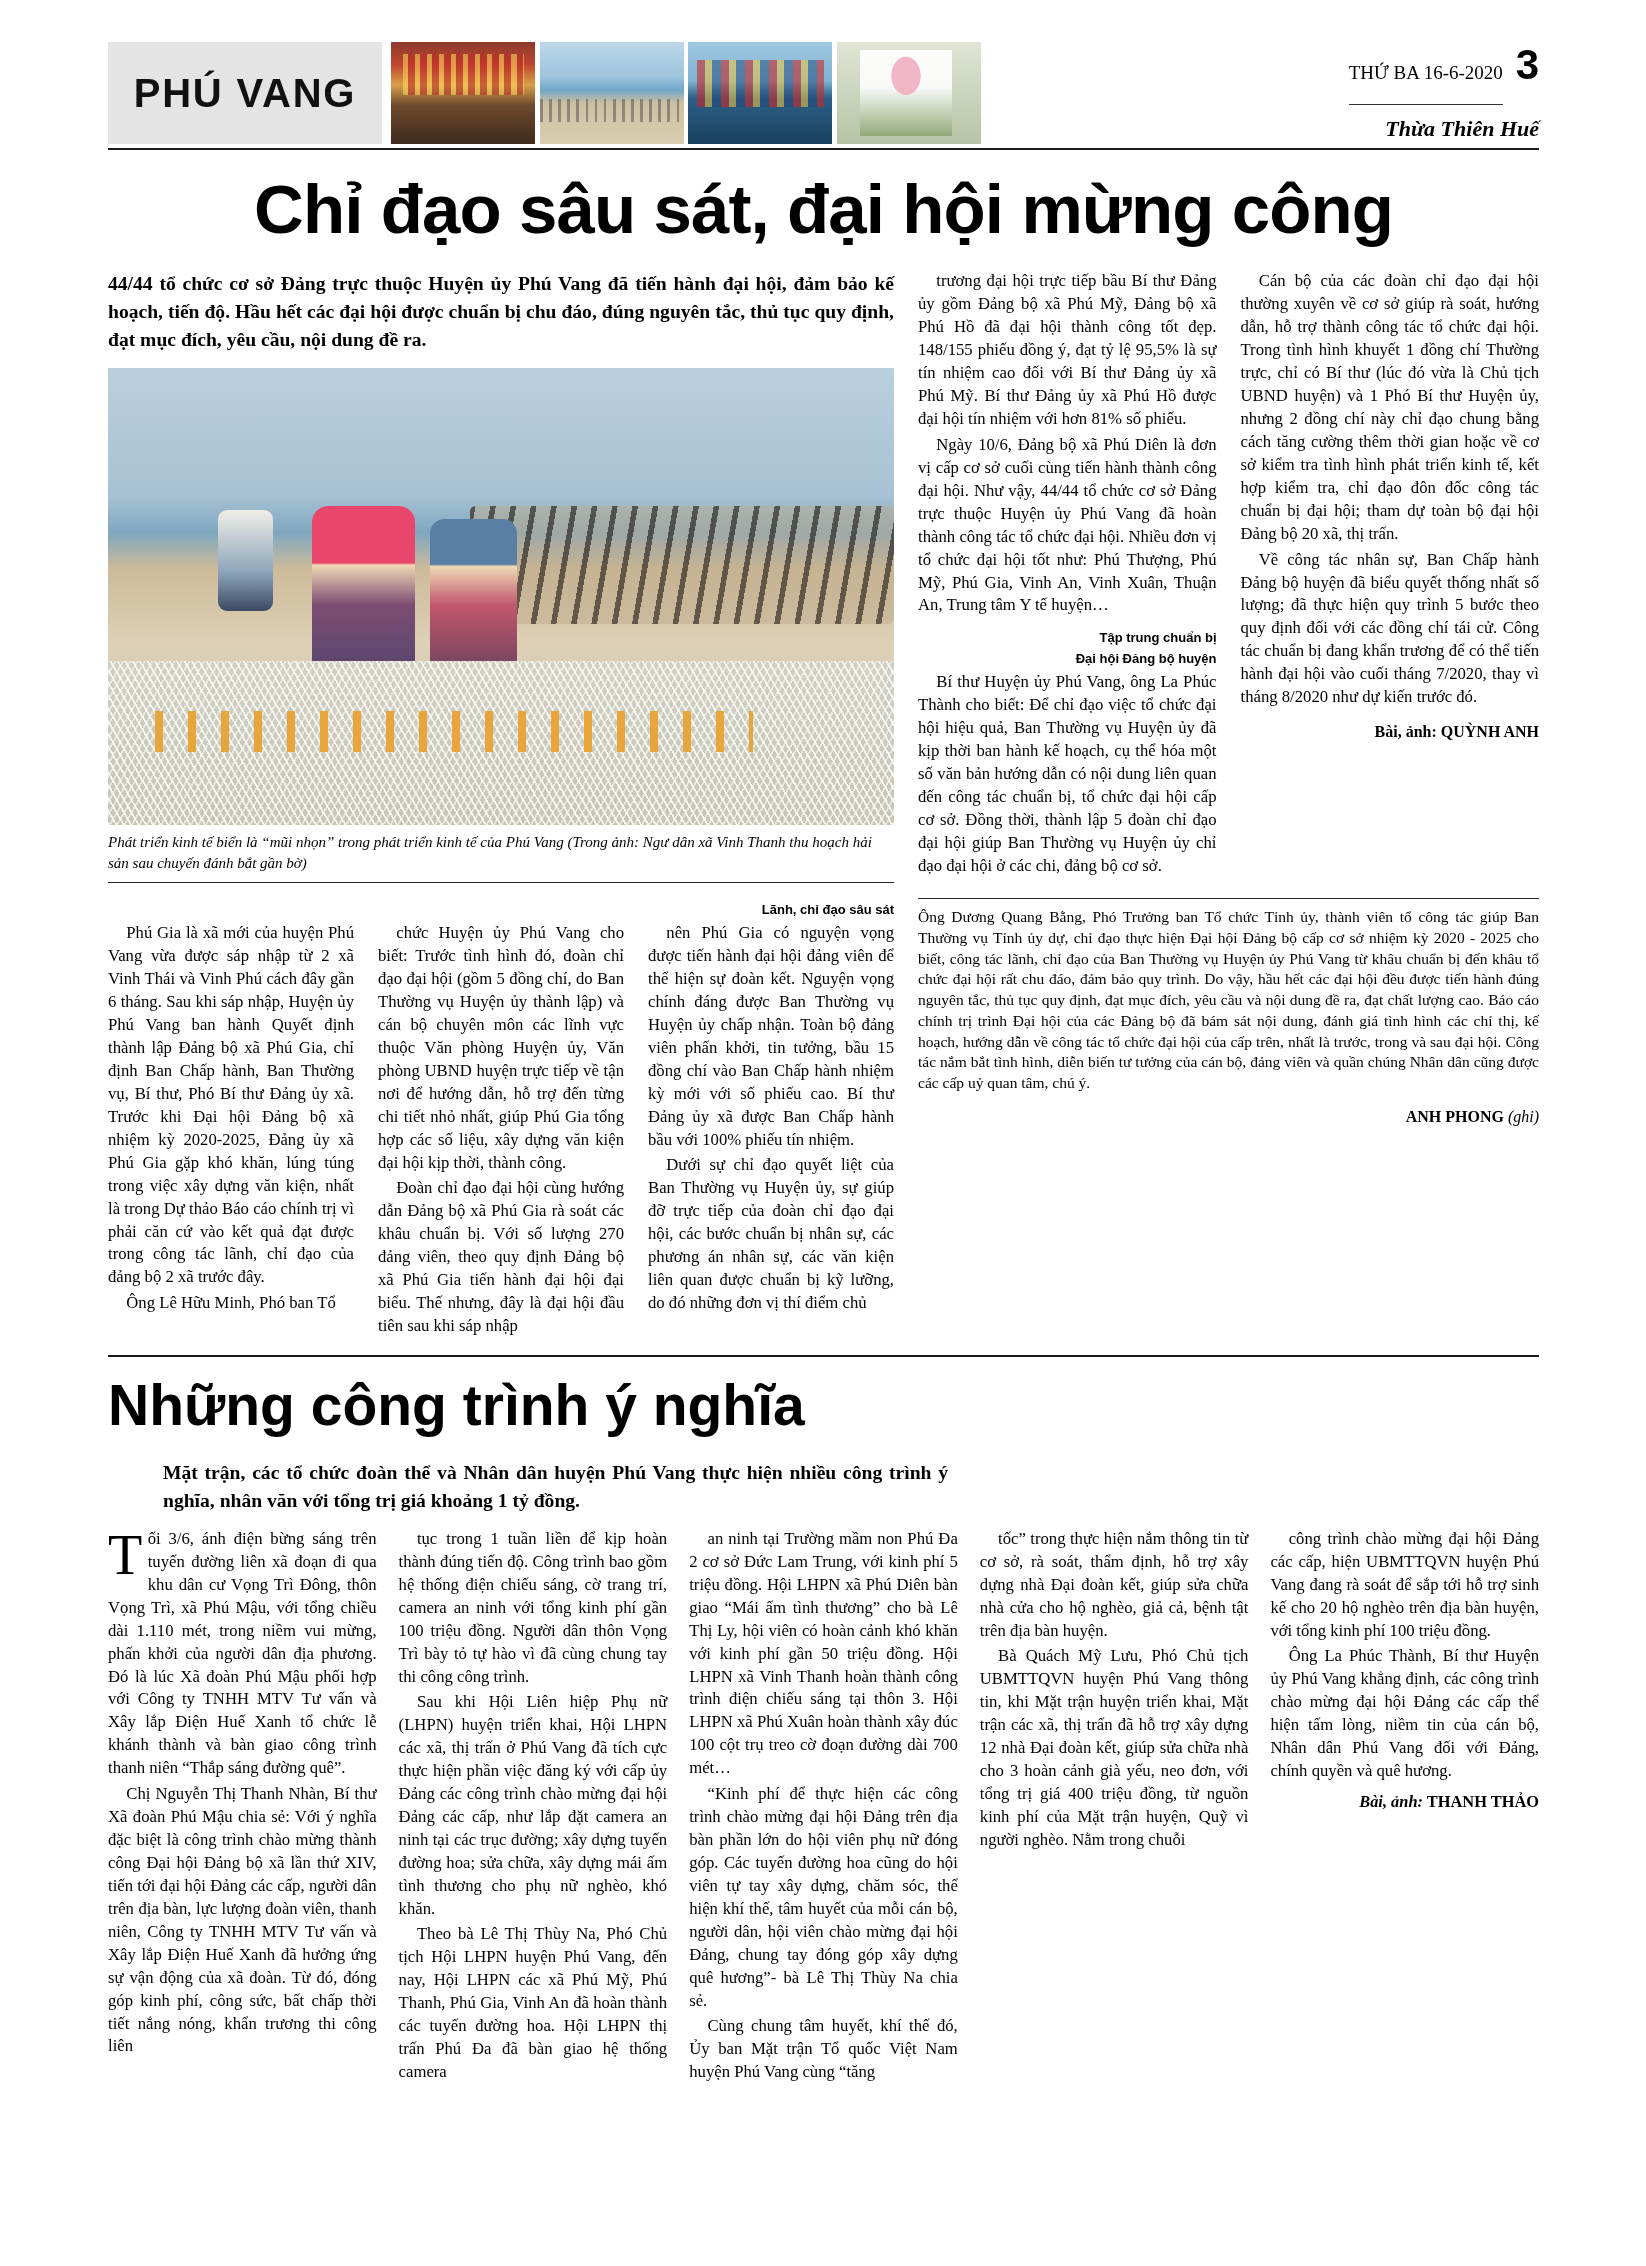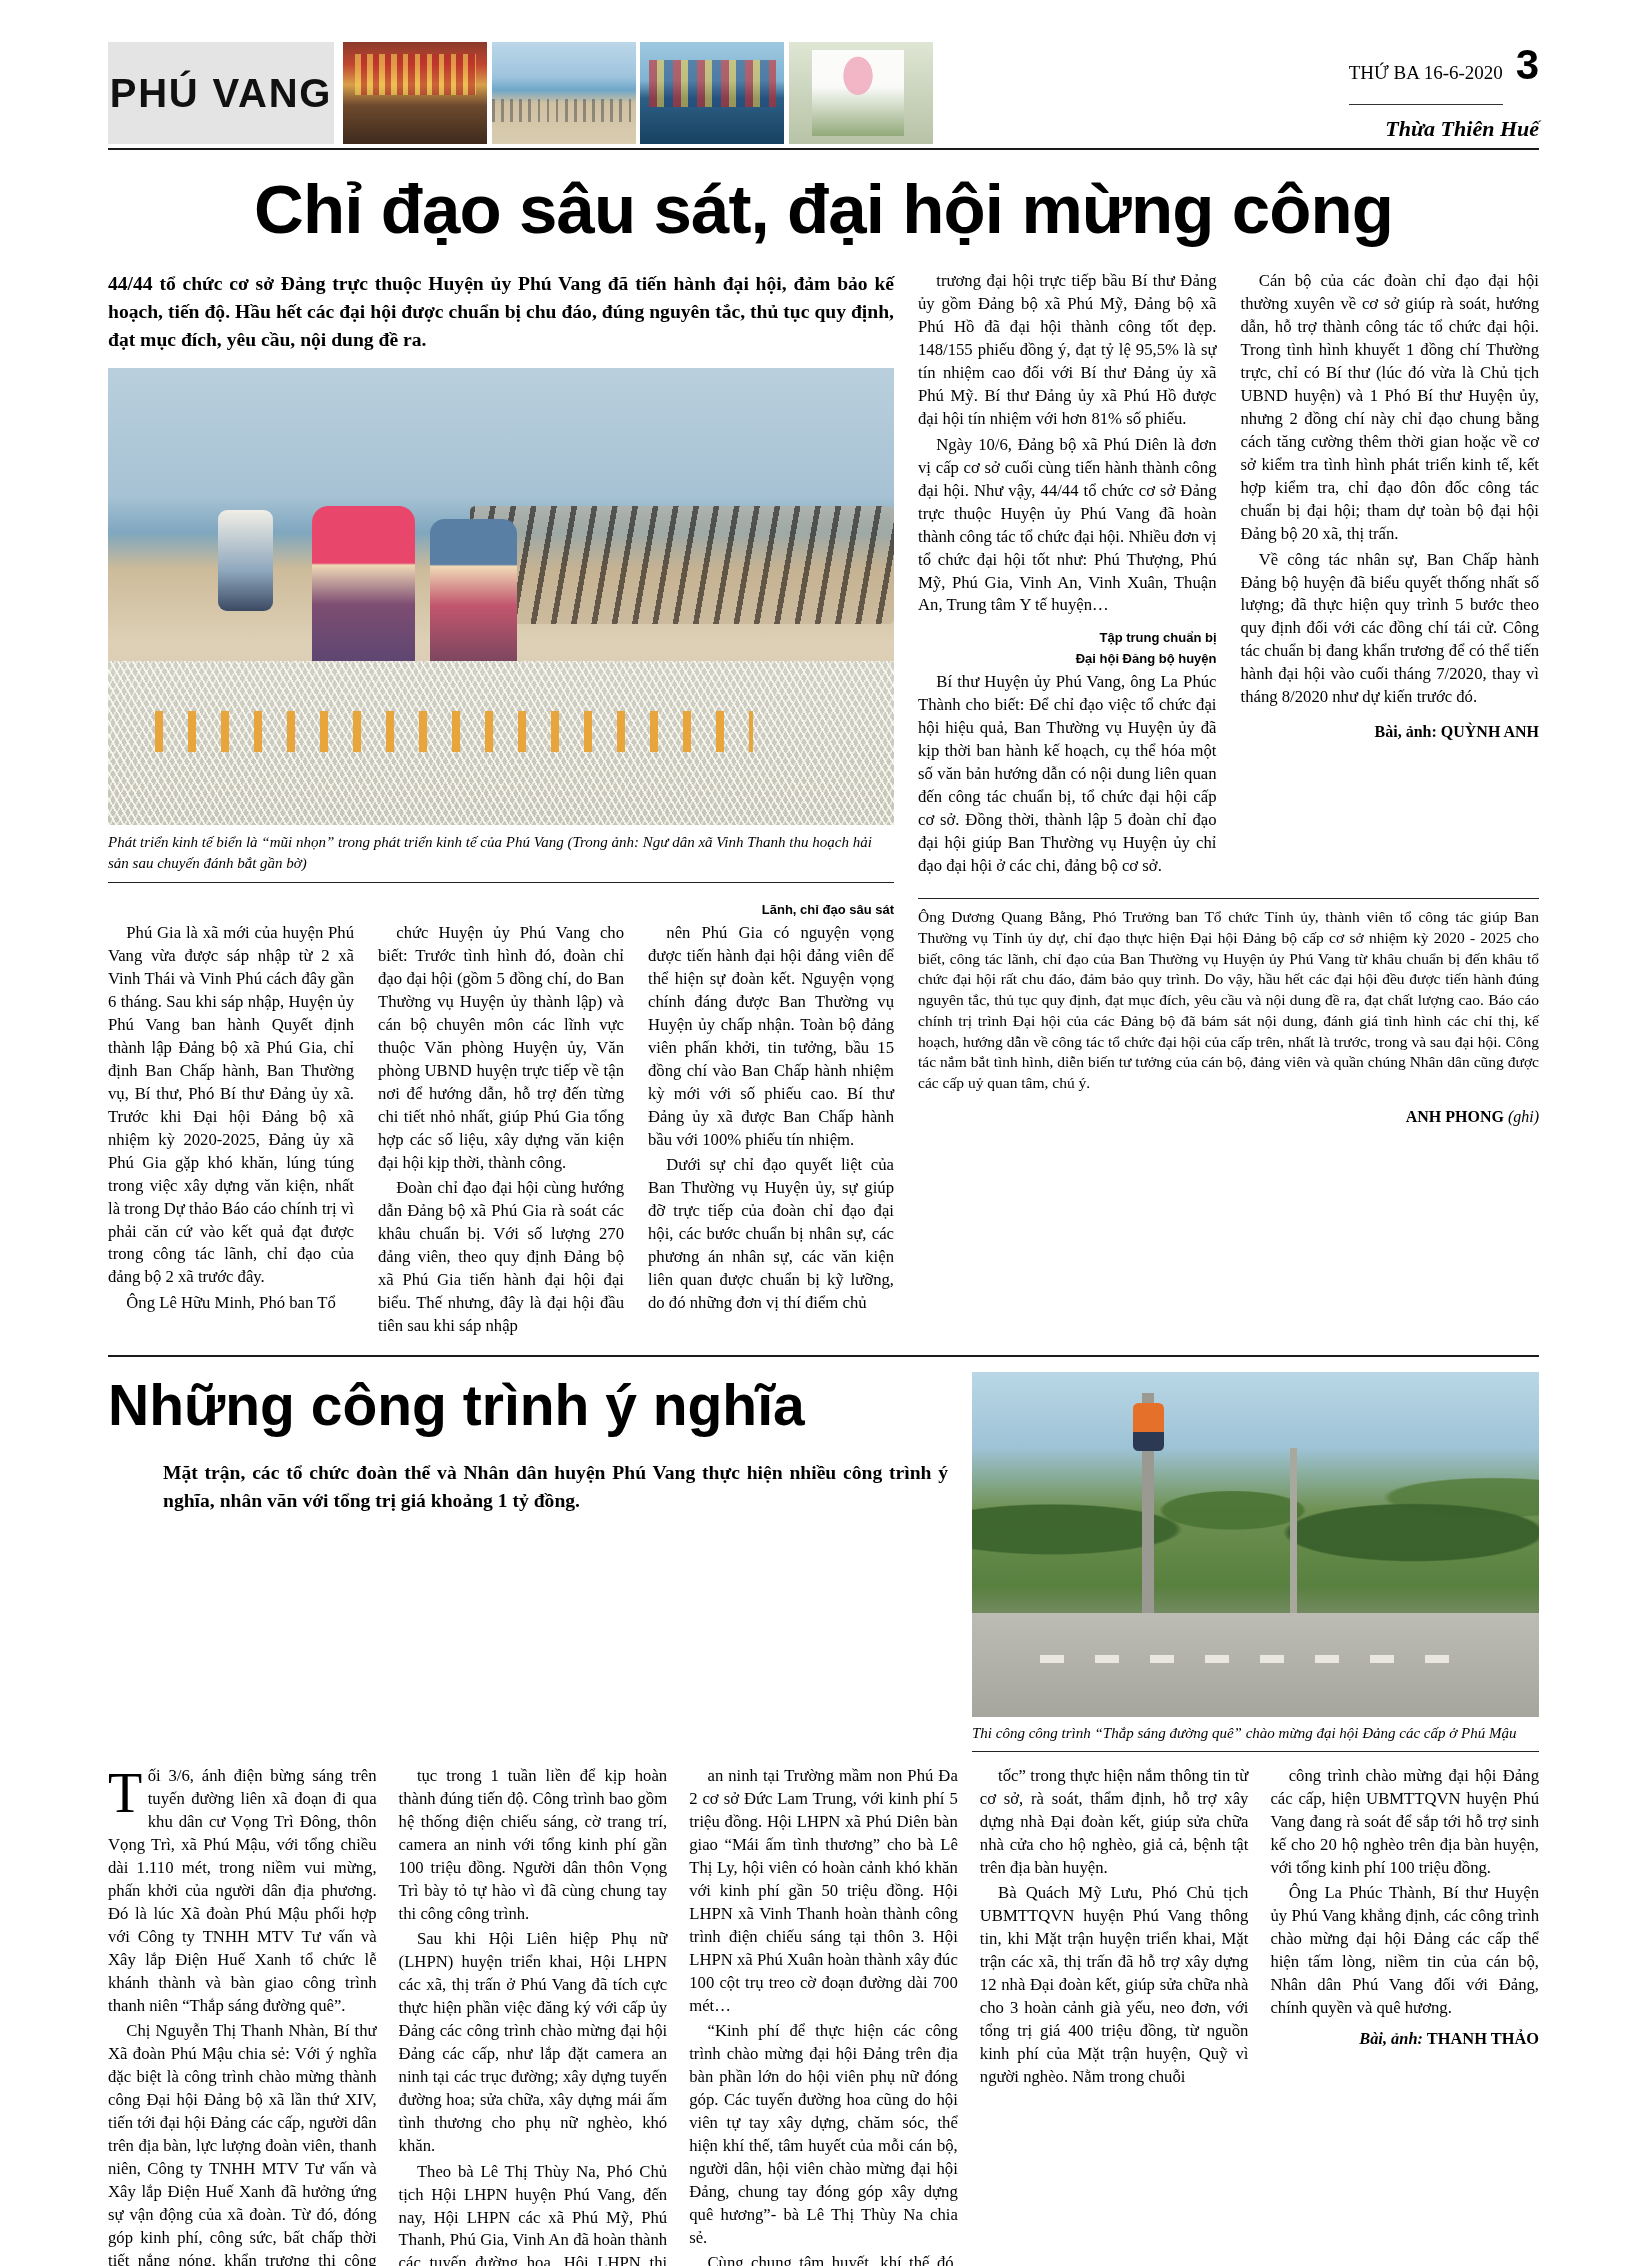--- a/index.html
+++ b/index.html
@@ -20,21 +20,21 @@
 
   
   .masthead {
     display: flex;
     align-items: stretch;
     height: 108px;
     border-bottom: 2.7px solid #1a1a1a;
     padding-bottom: 3.7px;
   }
   .masthead-name {
-    width: 226px;
+    width: 274px;
     background: #e4e4e4;
     display: flex;
     align-items: center;
     justify-content: center;
     font-family: "Liberation Sans", sans-serif;
     font-weight: bold;
     font-size: 40px;
     letter-spacing: 1.8px;
     color: #111;
   }
@@ -342,30 +342,20 @@
       </div>
     </div>
   </div>
 
   <div class="art2-wrap">
     <div class="art2-top">
       <div>
         <h2 class="headline-2">Những công trình ý nghĩa</h2>
         <div class="lede2">Mặt trận, các tổ chức đoàn thể và Nhân dân huyện Phú Vang thực hiện nhiều công trình ý nghĩa, nhân văn với tổng trị giá khoảng 1 tỷ đồng.</div>
       </div>
-      <div>
-        <div class="photo2">
-          <div class="trees"></div>
-          <div class="pole"></div>
-          <div class="pole2"></div>
-          <div class="worker"></div>
-          <div class="road"></div>
-        </div>
-        <div class="photo2-caption">Thi công công trình “Thắp sáng đường quê” chào mừng đại hội Đảng các cấp ở Phú Mậu</div>
-      </div>
     </div>
 
     <div class="art2-cols">
       <div>
         <p class="body noind"><span class="dropcap">T</span><span>ối 3/6, ánh điện bừng sáng trên tuyến đường liên xã đoạn đi qua khu dân cư Vọng Trì Đông, thôn Vọng Trì, xã Phú Mậu, với tổng chiều dài 1.110 mét, trong niềm vui mừng, phấn khởi của người dân địa phương. Đó là lúc Xã đoàn Phú Mậu phối hợp với Công ty TNHH MTV Tư vấn và Xây lắp Điện Huế Xanh tổ chức lễ khánh thành và bàn giao công trình thanh niên “Thắp sáng đường quê”.</span></p>
         <p class="body">Chị Nguyễn Thị Thanh Nhàn, Bí thư Xã đoàn Phú Mậu chia sẻ: Với ý nghĩa đặc biệt là công trình chào mừng thành công Đại hội Đảng bộ xã lần thứ XIV, tiến tới đại hội Đảng các cấp, người dân trên địa bàn, lực lượng đoàn viên, thanh niên, Công ty TNHH MTV Tư vấn và Xây lắp Điện Huế Xanh đã hưởng ứng sự vận động của xã đoàn. Từ đó, đóng góp kinh phí, công sức, bất chấp thời tiết nắng nóng, khẩn trương thi công liên</p>
       </div>
       <div>
         <p class="body">tục trong 1 tuần liền để kịp hoàn thành đúng tiến độ. Công trình bao gồm hệ thống điện chiếu sáng, cờ trang trí, camera an ninh với tổng kinh phí gần 100 triệu đồng. Người dân thôn Vọng Trì bày tỏ tự hào vì đã cùng chung tay thi công công trình.</p>
         <p class="body">Sau khi Hội Liên hiệp Phụ nữ (LHPN) huyện triển khai, Hội LHPN các xã, thị trấn ở Phú Vang đã tích cực thực hiện phần việc đăng ký với cấp ủy Đảng các công trình chào mừng đại hội Đảng các cấp, như lắp đặt camera an ninh tại các trục đường; xây dựng tuyến đường hoa; sửa chữa, xây dựng mái ấm tình thương cho phụ nữ nghèo, khó khăn.</p>

